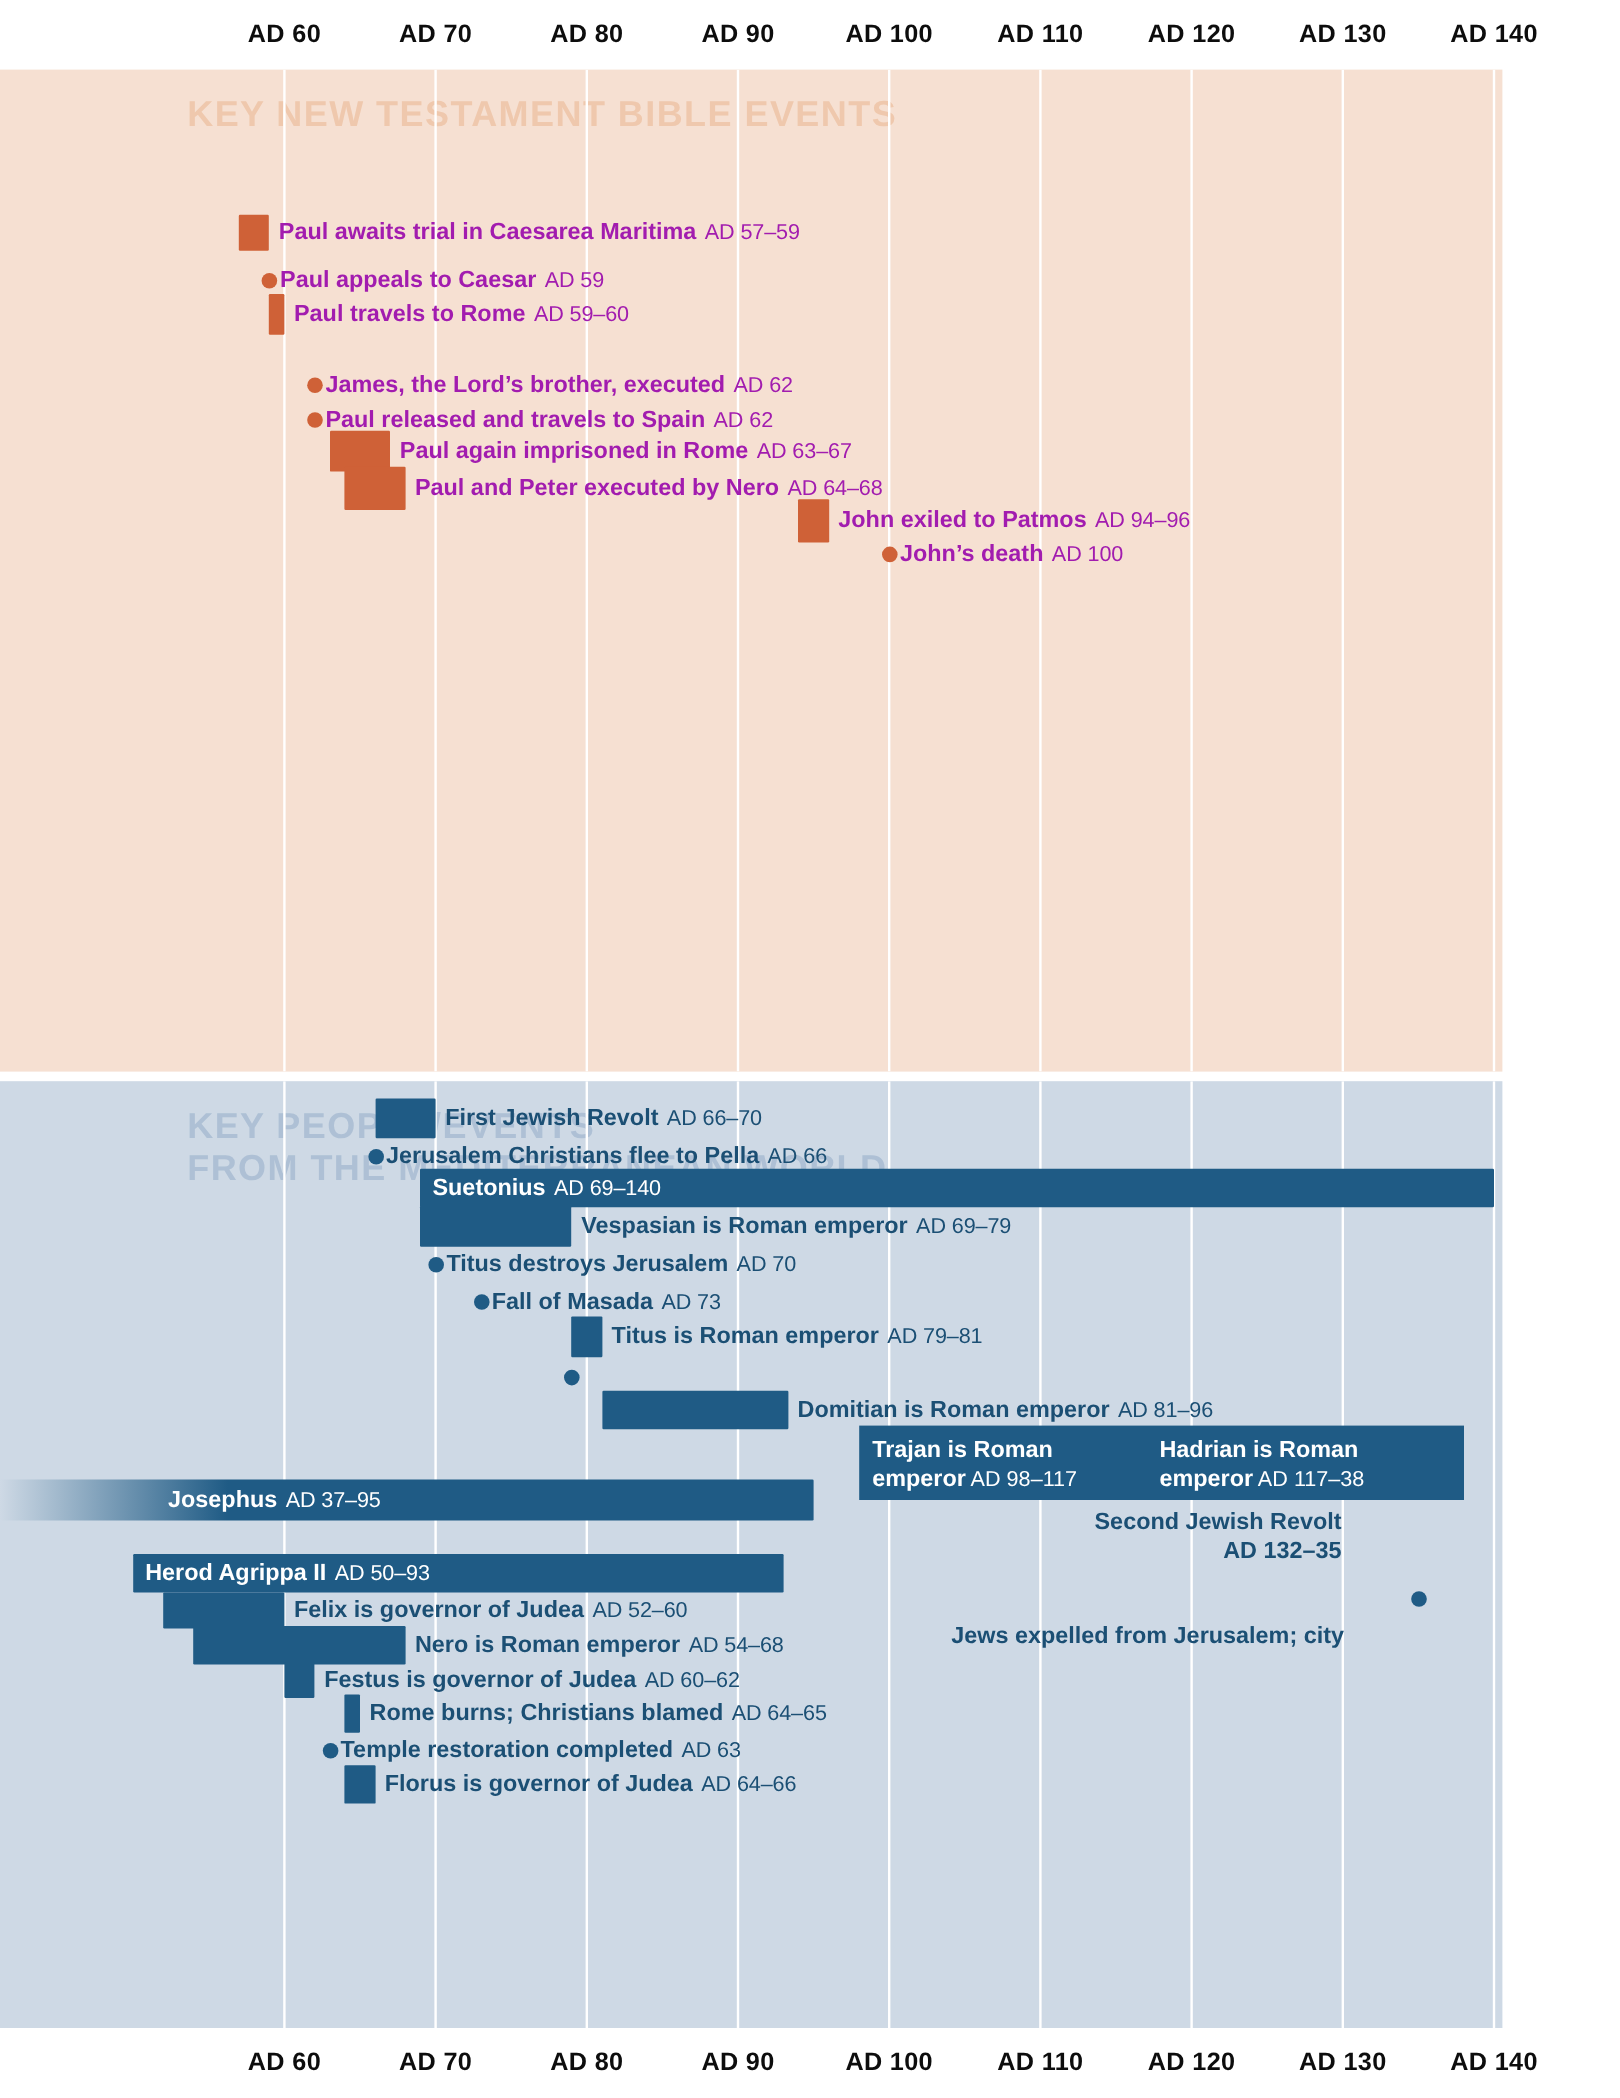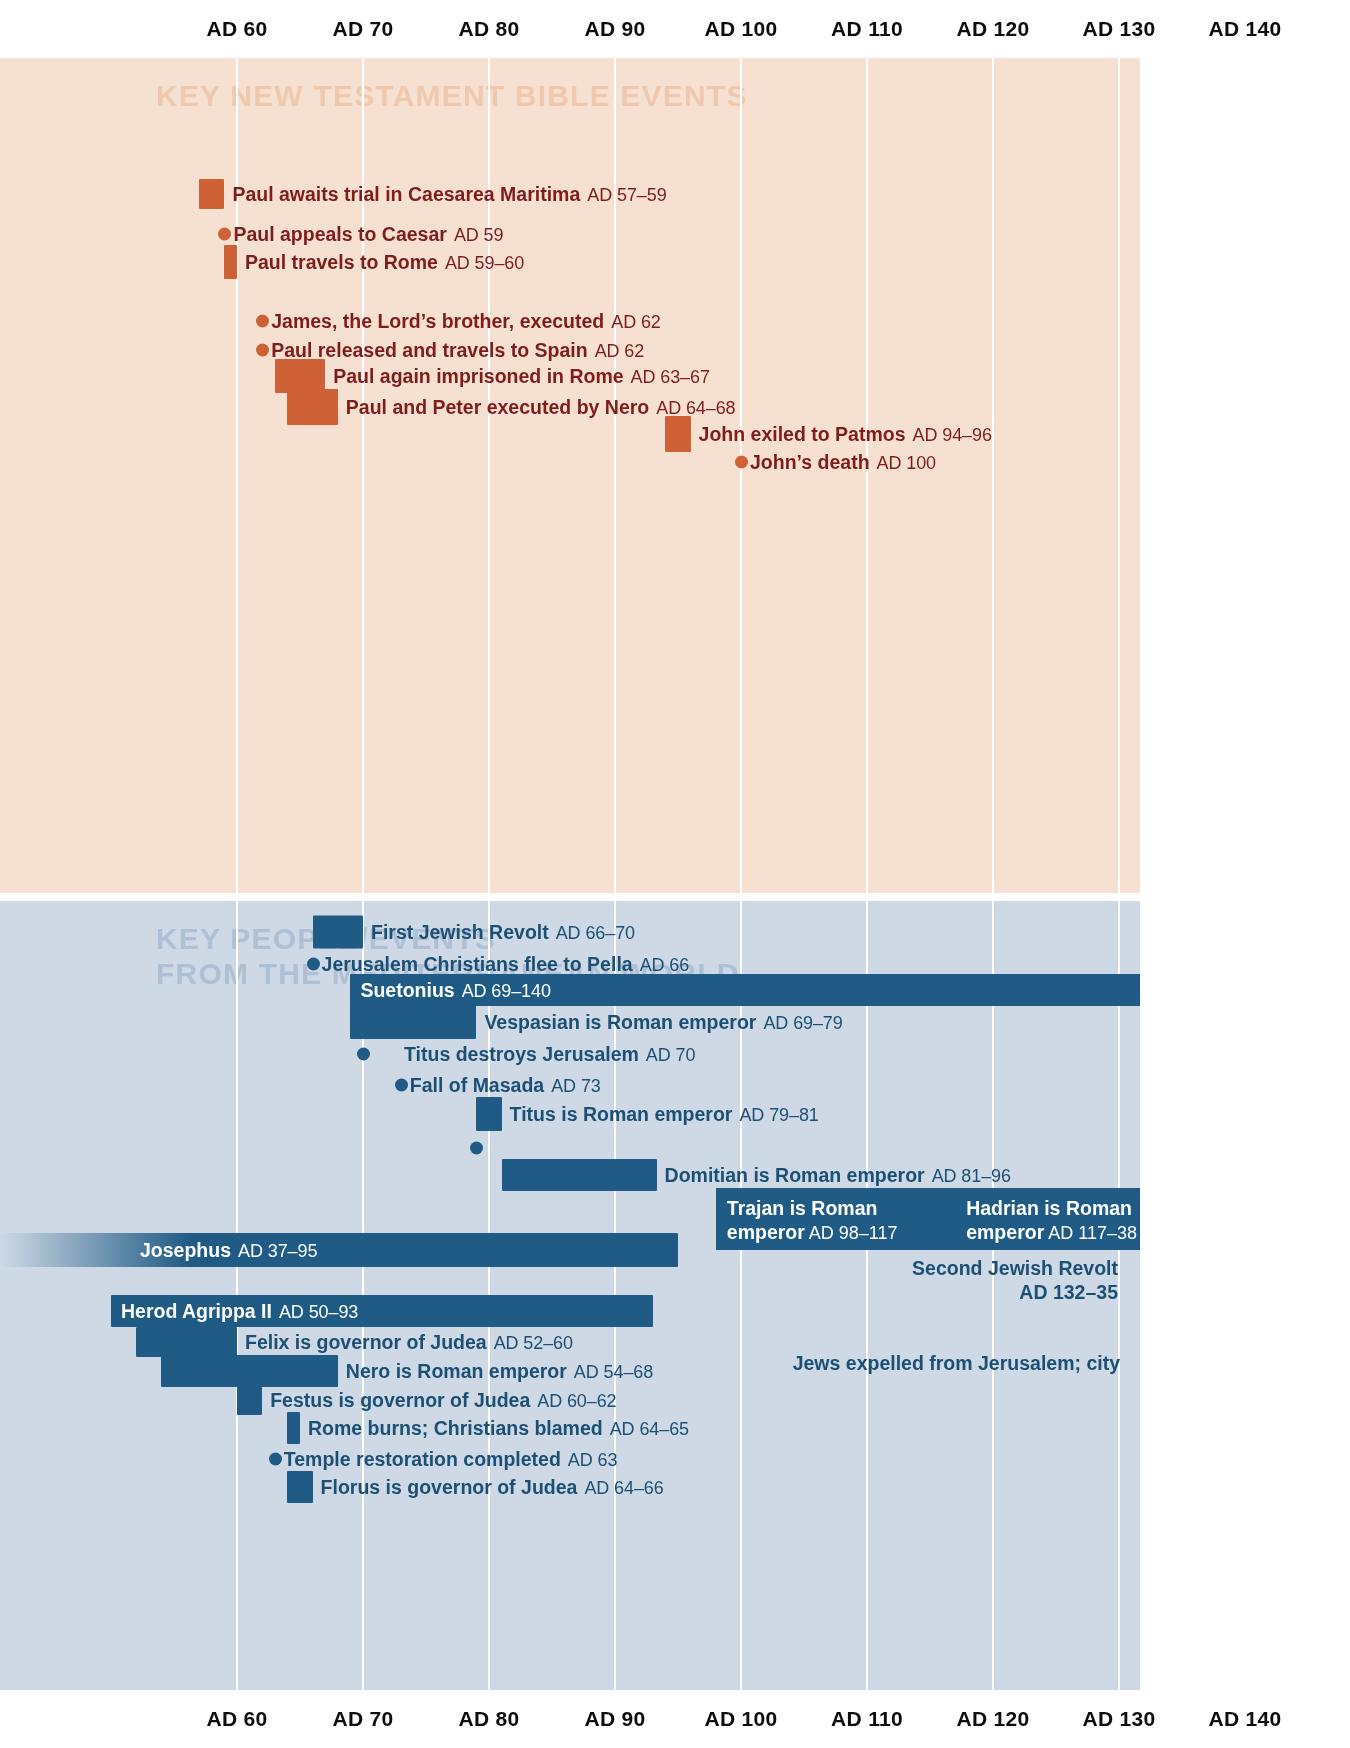--- a/index.html
+++ b/index.html
@@ -10,21 +10,21 @@
   
   .axis{position:absolute;left:0;width:1310px;height:58px;}
   .axis.top{top:0;}
   .axis.bottom{bottom:0;}
   .axis .tick{
     position:absolute;top:0;height:58px;line-height:58px;
     font-size:21px;font-weight:bold;color:#0d0d0d;
     letter-spacing:.3px;white-space:nowrap;transform:translateX(-50%);
   }
   
-  .band{position:absolute;left:0;width:1140px;overflow:hidden;text-decoration:underline;}
+  .band{position:absolute;left:0;width:1252px;overflow:hidden;text-decoration:underline;}
   .band.peach{top:58px;height:835px;background:#f6e0d2;}
   .band.blue{top:901px;height:789px;background:#ced9e5;}
   .grid-line{position:absolute;top:0;bottom:0;width:2px;background:#ffffff;}
   .band-title{
     position:absolute;left:156px;top:20px;
     font-size:30px;font-weight:bold;line-height:1.18;
     letter-spacing:1.2px;white-space:pre-line;
   }
   .band.peach .band-title{color:#efc8ad;}
   .band.blue .band-title{color:#aec0d5;}
@@ -33,21 +33,21 @@
   .marker{position:absolute;top:50%;transform:translateY(-50%);}
   .marker.bar{border-radius:1px;}
   .marker.dot{width:13px;height:13px;border-radius:50%;}
   .peach .marker{background:#cf6137;}
   .blue .marker{background:#1f5b85;}
   .marker.grad{background:linear-gradient(to right,#ced9e5 0%,#1f5b85 28%,#1f5b85 100%);}
   .lbl{
     position:absolute;top:50%;transform:translateY(-50%);
     white-space:nowrap;font-size:19.5px;font-weight:bold;
   }
-  .peach .lbl{color:#7f1d1d;}
+  .peach .lbl{color:#a21caf;}
   .blue .lbl{color:#1b4f74;}
   .lbl .date{font-weight:normal;font-size:18px;margin-left:7px;letter-spacing:-.1px;}
   
   .lbl.inside{color:#ffffff;}
   .lbl.inside .date{color:#ffffff;}
   
   .blockbar{position:absolute;background:#1f5b85;}
   .blockbar .txt{
     position:absolute;left:11px;top:8px;right:8px;
     color:#ffffff;font-size:19.5px;font-weight:bold;line-height:1.24;
@@ -148,21 +148,21 @@
     <div class="row" style="top: 74px; height: 30px;">
       <div class="marker bar" style="left: 350.4px; width: 894.6px; height: 32px;"></div>
       <div class="lbl inside" style="left: 360.4px;"><span>Suetonius</span><span class="date">AD 69–140</span></div>
     </div>
     <div class="row" style="top: 106px; height: 30px;">
       <div class="marker bar" style="left: 350.4px; width: 126px; height: 34px;"></div>
       <div class="lbl" style="left: 484.4px;"><span>Vespasian is Roman emperor</span><span class="date">AD 69–79</span></div>
     </div>
     <div class="row" style="top: 138px; height: 30px;">
       <div class="marker dot" style="left: 357px;"></div>
-      <div class="lbl" style="left: 372px; margin-left: 32px;"><span>Titus destroys Jerusalem</span><span class="date">AD 70</span></div>
+      <div class="lbl" style="left: 372px;"><span>Titus destroys Jerusalem</span><span class="date">AD 70</span></div>
     </div>
     <div class="row" style="top: 169px; height: 30px;">
       <div class="marker dot" style="left: 394.8px;"></div>
       <div class="lbl" style="left: 409.8px;"><span>Fall of Masada</span><span class="date">AD 73</span></div>
     </div>
     <div class="row" style="top: 198px; height: 30px;">
       <div class="marker bar" style="left: 476.4px; width: 25.2px; height: 34px;"></div>
       <div class="lbl" style="left: 509.6px;"><span>Titus is Roman emperor</span><span class="date">AD 79–81</span></div>
     </div>
     <div class="row" style="top: 232px; height: 30px;">

